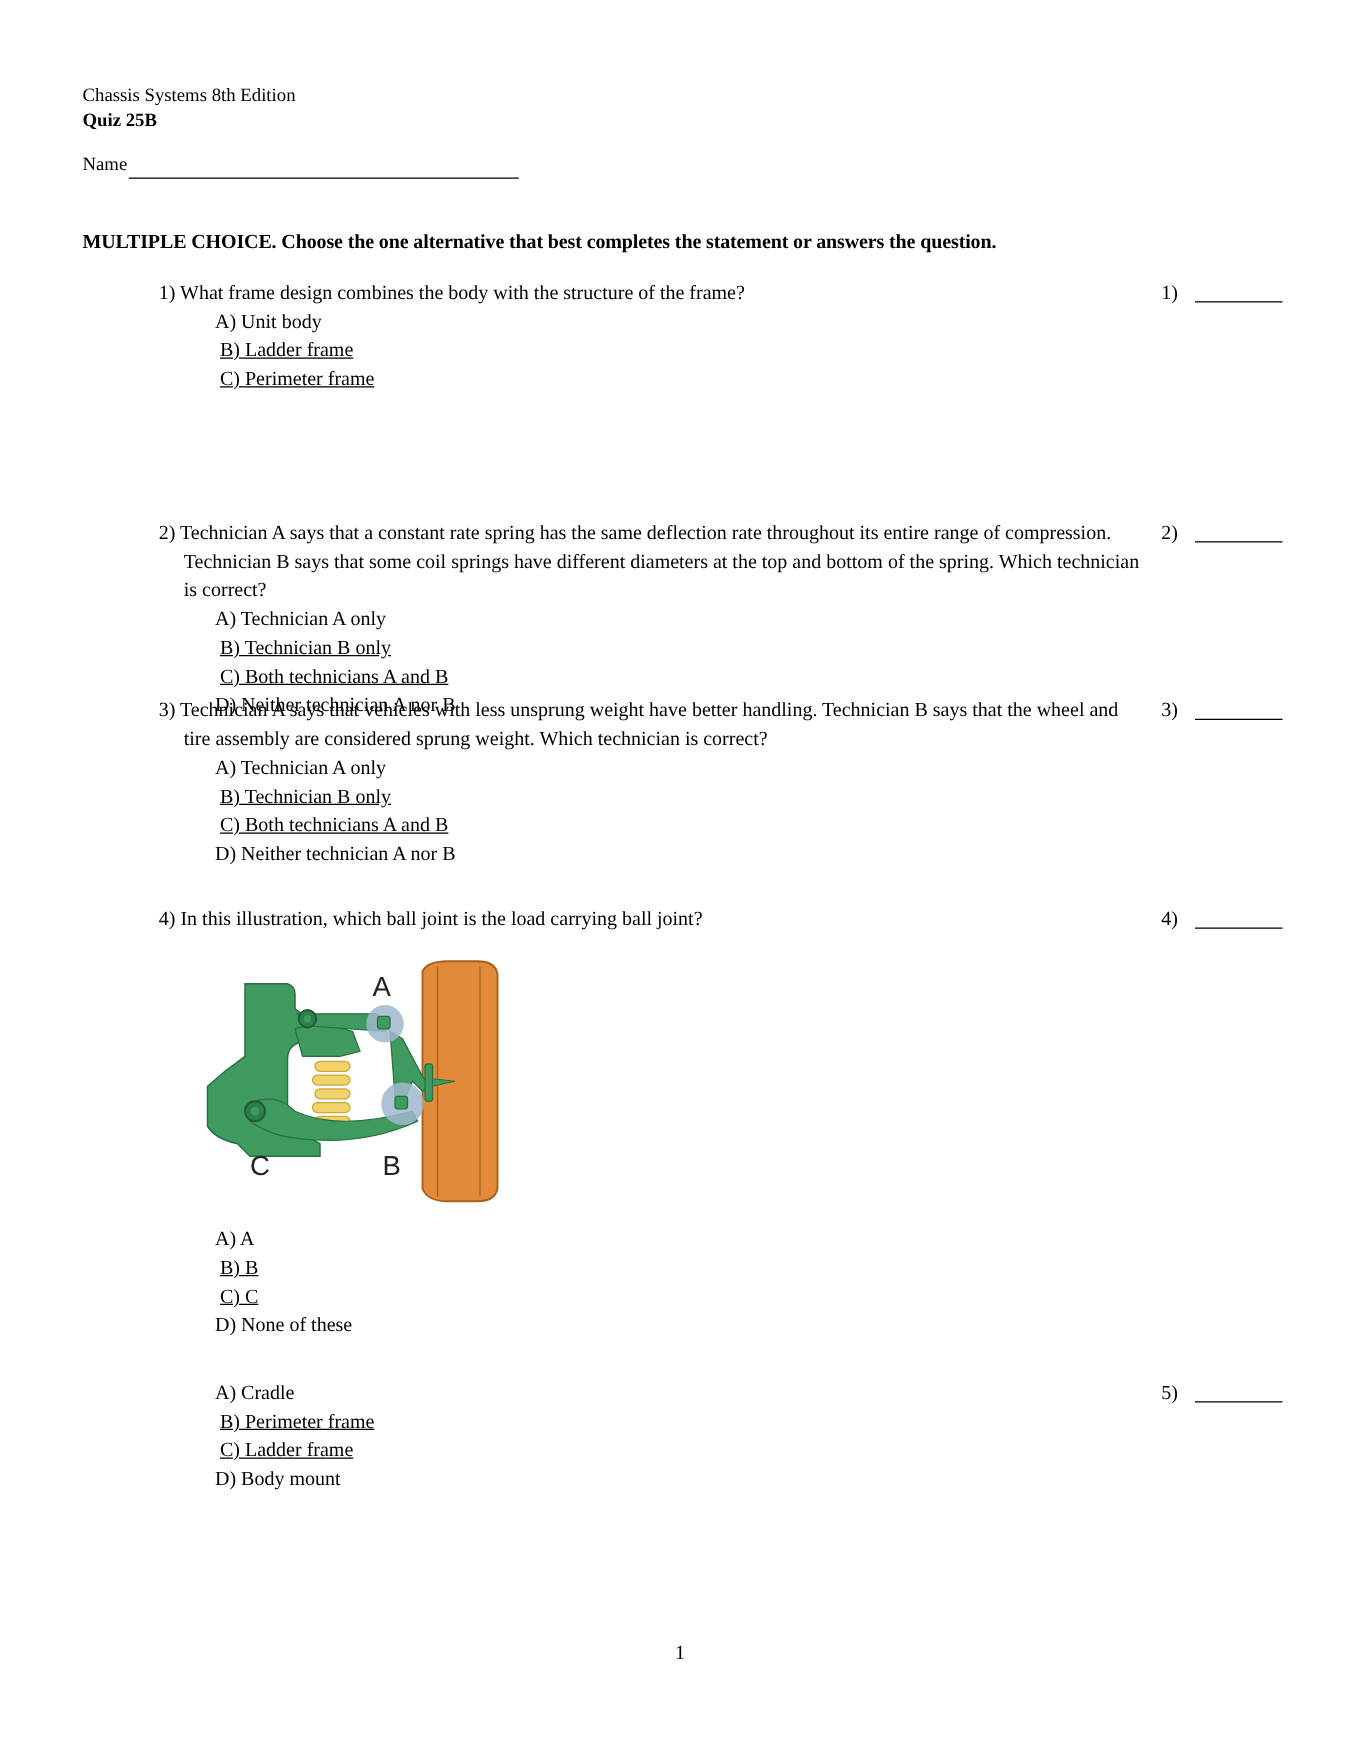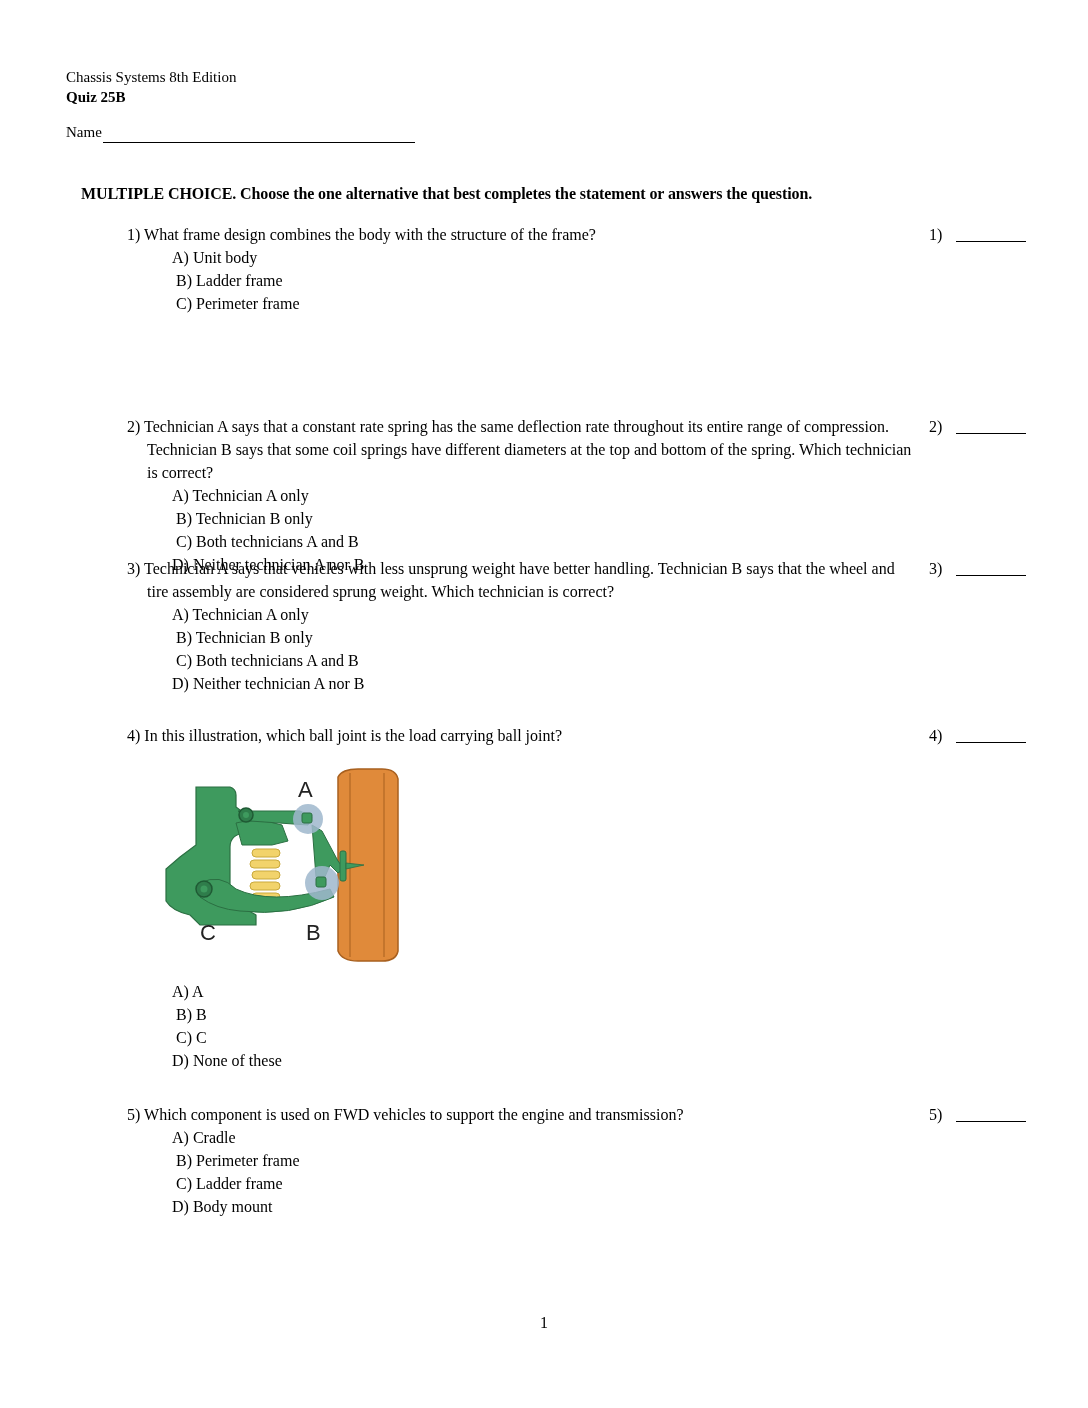--- a/index.html
+++ b/index.html
@@ -3,25 +3,25 @@
 <meta charset="utf-8">
 <style>
   html, body { margin: 0; padding: 0; background: #ffffff; }
   body {
     width: 1088px; height: 1408px; position: relative; overflow: hidden;
     color: #000; font-family: "Liberation Serif", serif;
   }
   .hdr { position: absolute; left: 66px; font-size: 15px; line-height: 20px; }
   .name-row { position: absolute; left: 66px; top: 124px; font-size: 15px; display: flex; align-items: flex-start; }
   .name-line { display: inline-block; width: 312px; border-bottom: 1px solid #000; height: 18px; margin-left: 1px; }
-  .instructions { position: absolute; left: 81px; top: 185px; font-size: 16px; font-weight: bold; white-space: nowrap; letter-spacing: -0.1px; }
+  .instructions { position: absolute; left: 66px; top: 185px; font-size: 16px; font-weight: bold; white-space: nowrap; letter-spacing: -0.1px; }
   .q { position: absolute; left: 127px; width: 940px; font-size: 16px; }
   .stem { position: relative; line-height: 23px; width: 770px; padding-left: 20px; text-indent: -20px; }
   .opt { line-height: 23px; padding-left: 45px; }
-  .opt.shift { padding-left: 49px; }
+  .opt.shift { padding-left: 49px; text-decoration: underline; }
   .ansnum { position: absolute; left: 802px; top: 0; line-height: 23px; }
   .ansline { position: absolute; left: 829px; top: 18px; width: 70px; border-bottom: 1.5px solid #000; }
   .figure { margin: 18px 0 10px 33px; width: 240px; height: 205px; }
   .pageno { position: absolute; top: 1314px; left: 0; width: 1088px; text-align: center; font-size: 16px; }
 </style>
 </head>
 <body>
 
 <div class="hdr" style="top:67px;">Chassis Systems 8th Edition</div>
 <div class="hdr" style="top:87px;font-weight:bold;">Quiz 25B</div>
@@ -112,21 +112,20 @@
     </svg>
   </div>
 
   <div class="opt">A) A</div>
   <div class="opt shift">B) B</div>
   <div class="opt shift">C) C</div>
   <div class="opt">D) None of these</div>
 </div>
 
 <div class="q" style="top:1103px;">
-  <div class="stem">5) Which component is used on FWD vehicles to support the engine and transmission?</div>
   <div class="ansnum">5)</div>
   <div class="ansline"></div>
   <div class="opt">A) Cradle</div>
   <div class="opt shift">B) Perimeter frame</div>
   <div class="opt shift">C) Ladder frame</div>
   <div class="opt">D) Body mount</div>
 </div>
 
 <div class="pageno">1</div>
 

